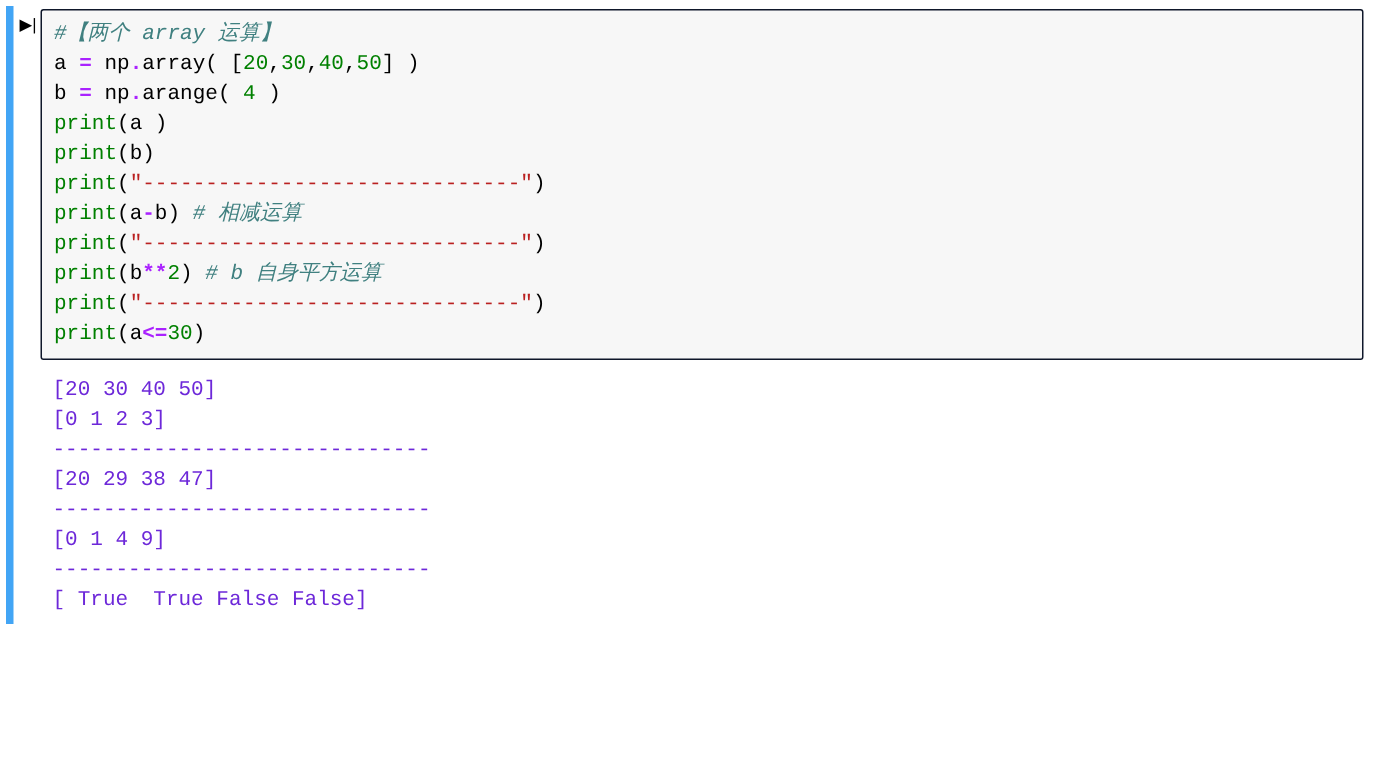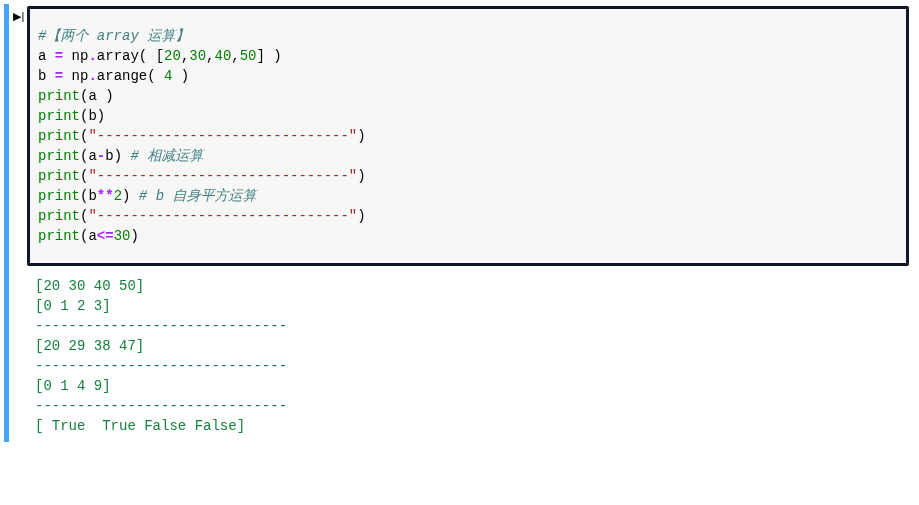--- a/index.html
+++ b/index.html
@@ -31,36 +31,36 @@
     font-size: 14px;
     color: #303F9F;
     box-sizing: border-box;
   }
   .content-col {
     flex: 1;
     padding-right: 6px;
   }
   .input-area {
     background: #F7F7F7;
-    border: 3px solid #0f172a;
+    border: 1px solid #0f172a;
     border-radius: 2px;
-    padding: 17px 8px;
+    padding: 6px 8px;
     font-family: "SimSun", "NSimSun", "Courier New", monospace;
     font-size: 14px;
     line-height: 20px;
     white-space: pre;
     overflow-x: auto;
   }
   .output-area {
     padding: 10px 8px 4px 8px;
     font-family: "SimSun", "NSimSun", "Courier New", monospace;
     font-size: 14px;
     line-height: 20px;
     white-space: pre;
-    color: #15803d;
+    color: #6d28d9;
   }
   .c-comment { color: #408080; font-style: italic; }
   .c-op { color: #AA22FF; font-weight: bold; }
   .c-name { color: #000; }
   .c-builtin { color: #008000; }
   .c-num { color: #008000; }
   .c-str { color: #BA2121; }
   .c-punc { color: #000; }
 </style>
 </head>

